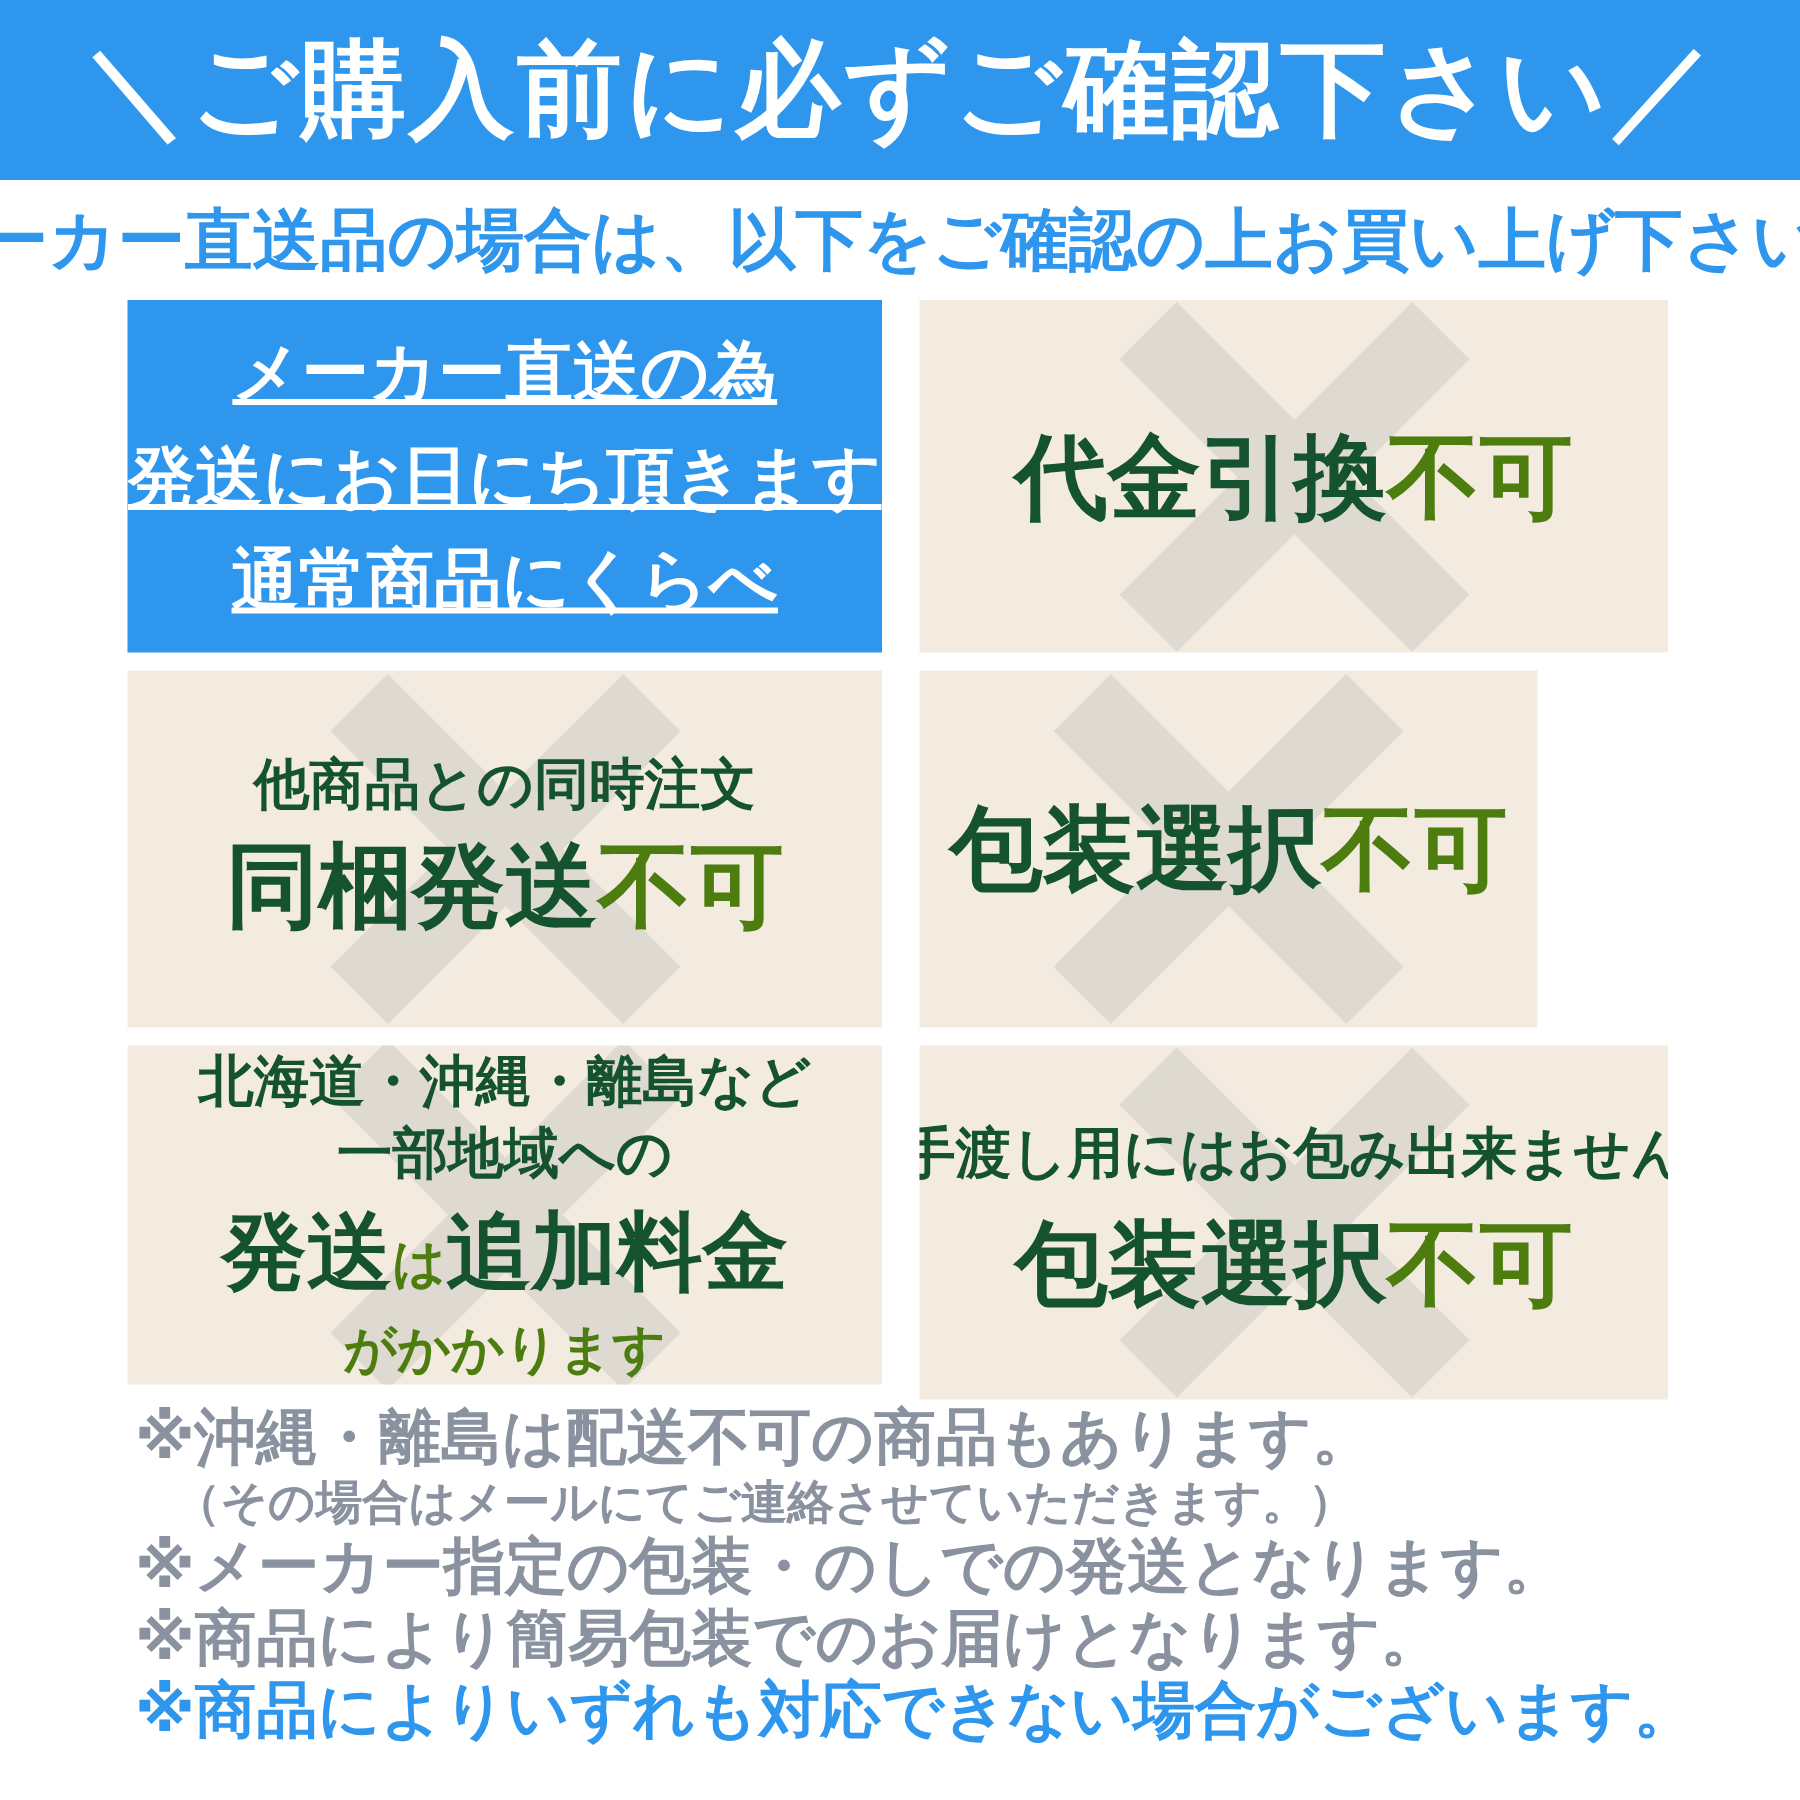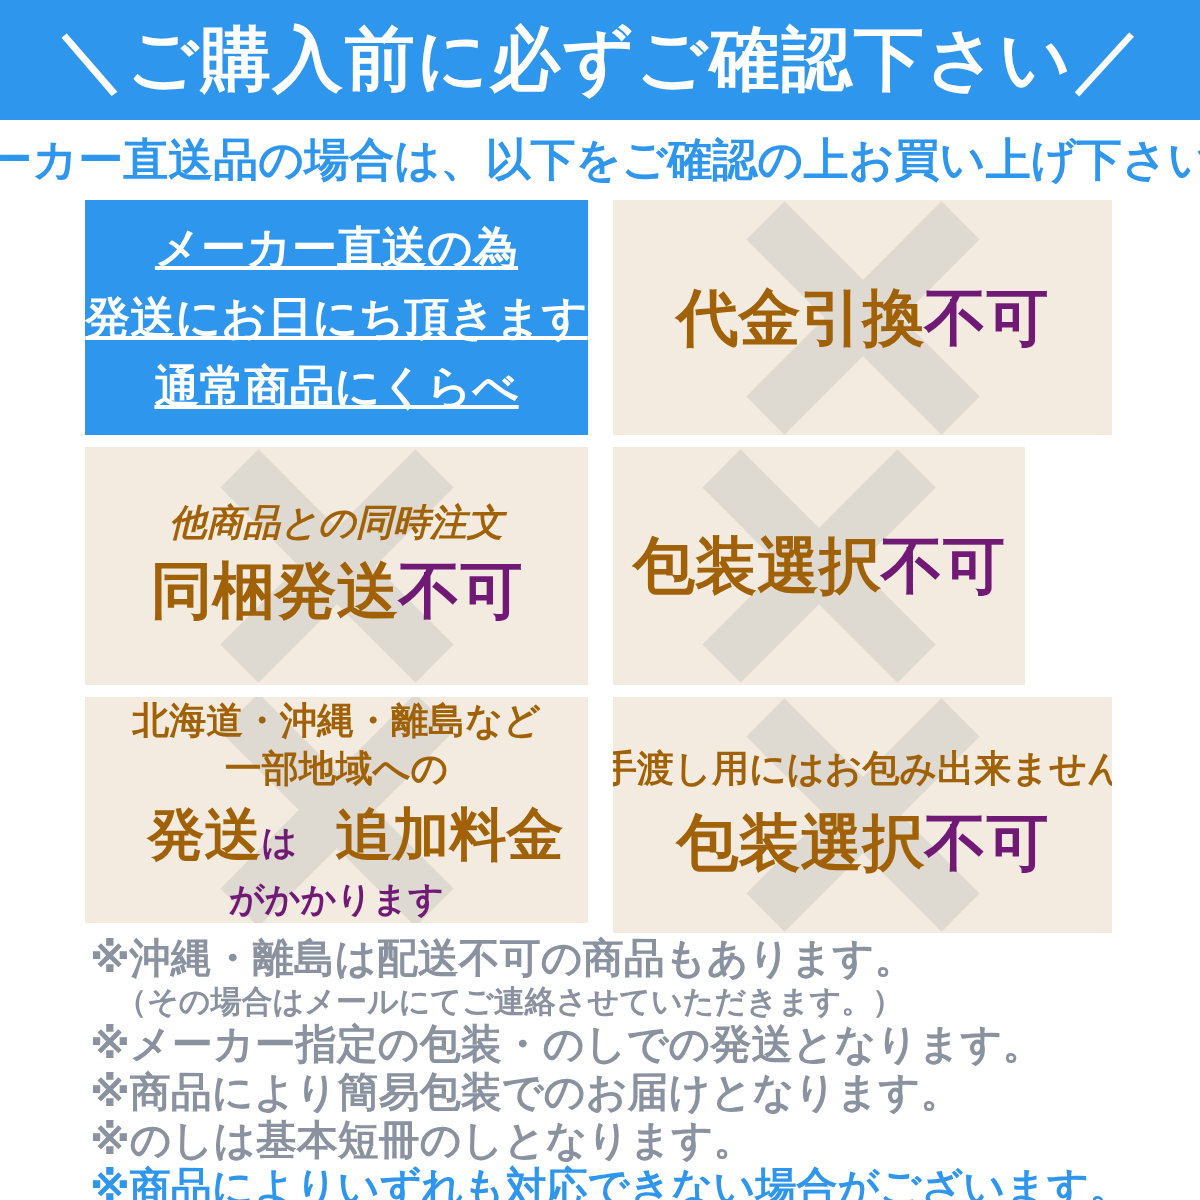--- a/index.html
+++ b/index.html
@@ -46,41 +46,41 @@
   
   .xmark { position: absolute; left: 50%; top: 50%; width: 0; height: 0; z-index: 0; }
   .xmark::before, .xmark::after {
     content: ""; position: absolute;
     left: -138px; top: -27px; width: 276px; height: 54px;
     background: #DEDAD2;
   }
   .xmark::before { transform: rotate(45deg); }
   .xmark::after  { transform: rotate(-45deg); }
 
-  .red  { color: #a16207; }
-  .grey { color: #701a75; }
+  .red  { color: #14532d; }
+  .grey { color: #4d7c0f; }
   .white { color: #ffffff; text-decoration: underline; }
 
   #box-direct { left: 85px;  top: 200px; width: 503px; height: 235px; }
   #box-cod    { left: 613px; top: 200px; width: 499px; height: 235px; }
   #box-bundle { left: 85px;  top: 447px; width: 503px; height: 238px; }
   #box-wrap   { left: 613px; top: 447px; width: 412px; height: 238px; }
   #box-remote { left: 85px;  top: 697px; width: 503px; height: 226px; }
   #box-double { left: 613px; top: 697px; width: 499px; height: 236px; }
 
   .direct-line { font-size: 45px; line-height: 1.55; white-space: nowrap; }
 
   .bigline { font-size: 62px; white-space: nowrap; display: flex; align-items: baseline; }
   .note-line { font-size: 37px; white-space: nowrap; line-height: 1.3; }
   .bundle-main, .wrap-main, .double-main { font-size: 62px; }
   .double-note { margin-bottom: 8px; }
-  .bundle-note { margin-bottom: 2px; font-style: italic; }
+  .bundle-note { margin-bottom: 2px; }
 
   .remote-big { margin: 4px 0 2px 0; display: flex; align-items: baseline; }
-  .remote-big .big  { font-size: 57px; margin-left: 38px; }
+  .remote-big .big  { font-size: 57px; }
   .remote-big .small{ font-size: 35px; }
   .remote-tail { font-size: 35px; }
 
   
   .notes {
     position: absolute; left: 90px; top: 936px;
     margin: 0; padding: 0; list-style: none;
     color: #8A92A0; font-size: 41px; line-height: 1.09;
     white-space: nowrap;
   }
@@ -159,15 +159,14 @@
         <span class="grey double-main">不可</span>
     </div>
   </div>
 </div>
 
 <ul class="notes">
   <li>※沖縄・離島は配送不可の商品もあります。</li>
   <li class="small">（その場合はメールにてご連絡させていただきます。）</li>
   <li>※メーカー指定の包装・のしでの発送となります。</li>
   <li>※商品により簡易包装でのお届けとなります。</li>
-  <li>※のしは基本短冊のしとなります。</li>
   <li class="blue">※商品によりいずれも対応できない場合がございます。</li>
 </ul>
 
 </body></html>

